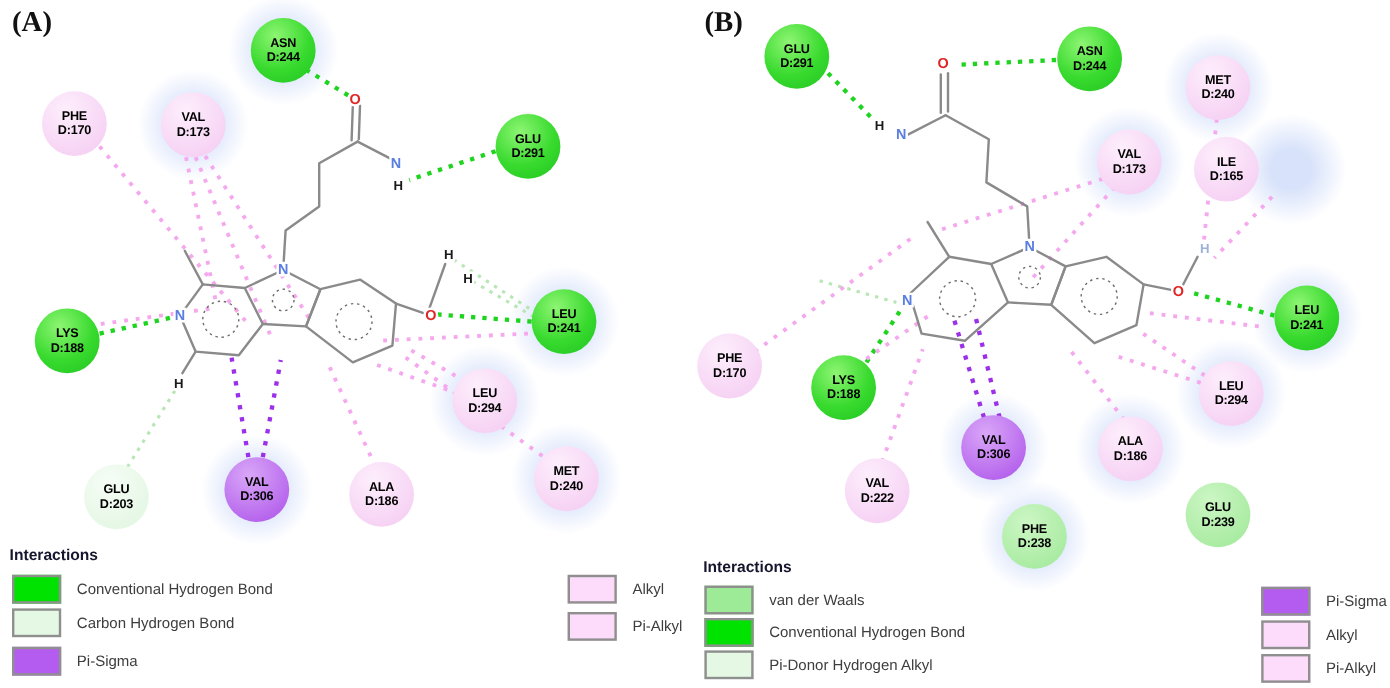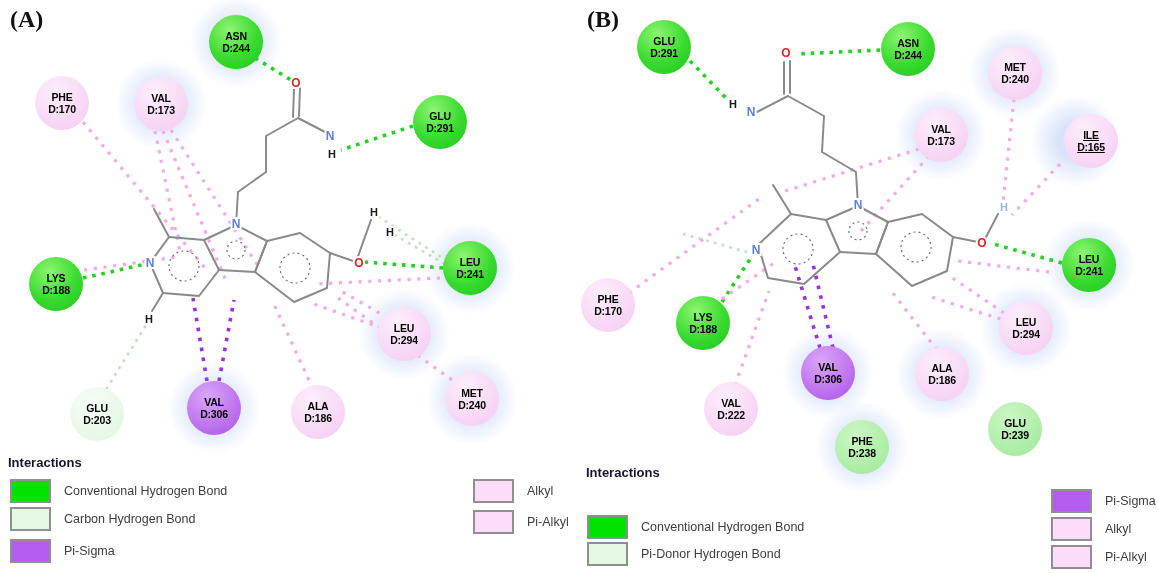--- a/index.html
+++ b/index.html
@@ -208,21 +208,21 @@
       <span>D:244</span>
     </div>
     <div class="bubble b-alkyl" style="left: 988px; top: 46px;">
       <span>MET</span>
       <span>D:240</span>
     </div>
     <div class="bubble b-alkyl" style="left: 914px; top: 108px;">
       <span>VAL</span>
       <span>D:173</span>
     </div>
-    <div class="bubble b-alkyl" style="left: 1064px; top: 114px; text-decoration: underline;">
+    <div class="bubble b-alkyl" style="left: 995px; top: 114px;">
       <span>ILE</span>
       <span>D:165</span>
     </div>
     <div class="bubble b-alkyl" style="left: 581px; top: 278px;">
       <span>PHE</span>
       <span>D:170</span>
     </div>
     <div class="bubble b-hbond" style="left: 676px; top: 296px;">
       <span>LYS</span>
       <span>D:188</span>
@@ -249,27 +249,31 @@
     </div>
     <div class="bubble b-vdw" style="left: 835px; top: 420px;">
       <span>PHE</span>
       <span>D:238</span>
     </div>
     <div class="bubble b-alkyl" style="left: 915px; top: 347px;">
       <span>ALA</span>
       <span>D:186</span>
     </div>
     <div class="legend-header" style="left: 586px; top: 465px;">Interactions</div>
+    <div class="legend-item" style="left: 587px; top: 488px;">
+      <div class="swatch" style="background: rgb(157, 235, 150);"></div>
+      <span class="legend-label">van der Waals</span>
+    </div>
     <div class="legend-item" style="left: 587px; top: 515px;">
       <div class="swatch" style="background: rgb(0, 227, 0);"></div>
       <span class="legend-label">Conventional Hydrogen Bond</span>
     </div>
     <div class="legend-item" style="left: 587px; top: 542px;">
       <div class="swatch" style="background: rgb(228, 248, 228);"></div>
-      <span class="legend-label">Pi-Donor Hydrogen Bond</span>
+      <span class="legend-label">Pi-Donor Hydrogen Alkyl</span>
     </div>
     <div class="legend-item" style="left: 1051px; top: 489px;">
       <div class="swatch" style="background: rgb(181, 92, 240);"></div>
       <span class="legend-label">Pi-Sigma</span>
     </div>
     <div class="legend-item" style="left: 1051px; top: 517px;">
       <div class="swatch" style="background: rgb(252, 220, 250);"></div>
       <span class="legend-label">Alkyl</span>
     </div>
     <div class="legend-item" style="left: 1051px; top: 545px;">

